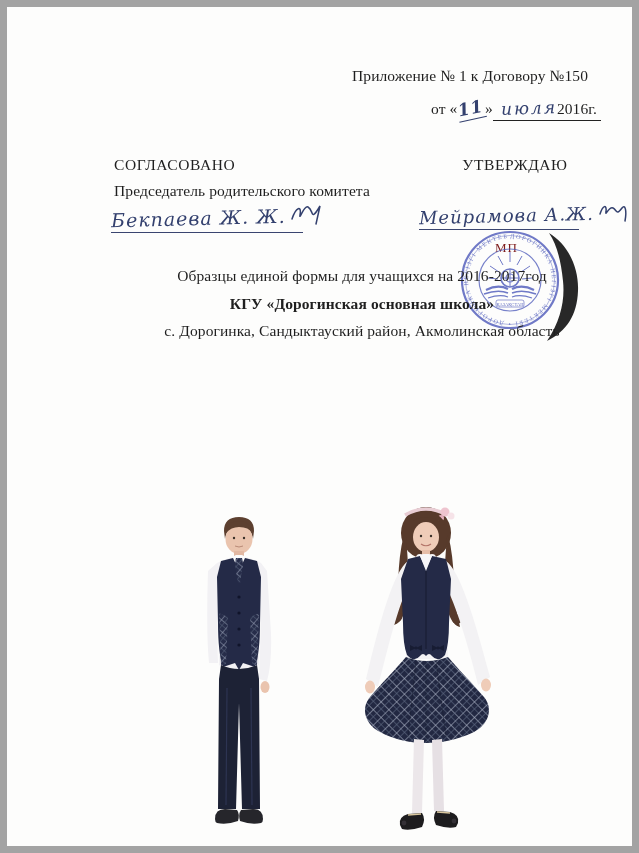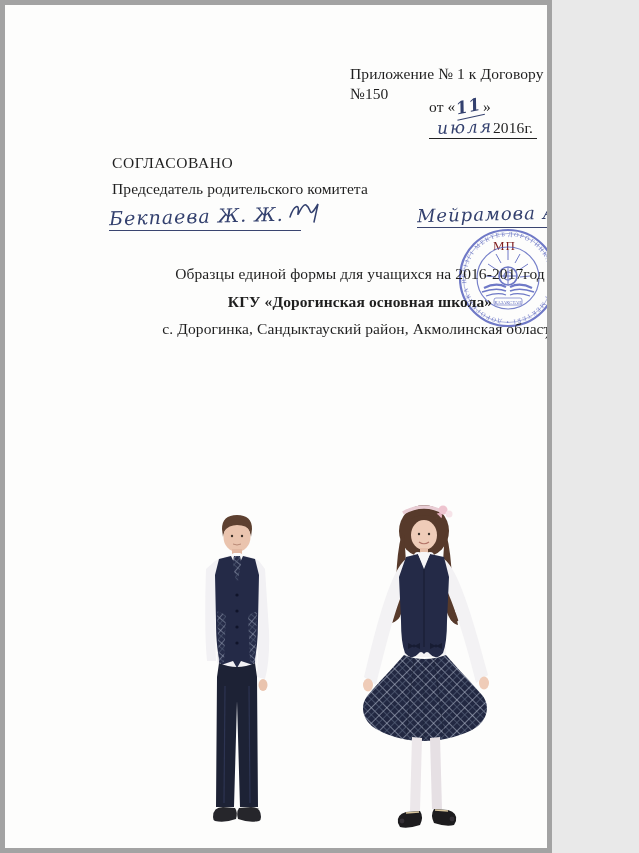--- a/index.html
+++ b/index.html
@@ -1,20 +1,20 @@
 <!DOCTYPE html>
 <html><head>
 <meta charset="utf-8">
 <style>
   html,body{margin:0;padding:0;background:#e9e9e9;}
   .page{
     position:relative;
-    width:552px;height:853px;
+    width:639px;height:853px;
     background:#fdfdfc;
-    border:5px solid #a3a3a3;
+    border:7px solid #a3a3a3;
     box-sizing:border-box;
     overflow:hidden;
     font-family:"Liberation Serif", serif;
     color:#1f1f1f;
   }
   .abs{position:absolute;}
   .doc-text{font-size:15.5px;line-height:19.5px;letter-spacing:.1px;}
   .bold{font-weight:bold;}
   .center{text-align:center;}
   
@@ -55,20 +55,21 @@
 
 <div class="page">
 
   <div class="abs doc-text" style="top:59px;left:345px;">Приложение № 1 к Договору №150</div>
 
   <div class="abs doc-text" style="top:92px;left:424px;">
     <span>от «</span><span class="hand day-hand">11</span><span>»</span><span class="month-seg"><span class="hand month-hand">июля</span><span>2016г.</span></span>
   </div>
 
   <div class="abs doc-text" style="top:148px;left:107px;letter-spacing:.6px;">СОГЛАСОВАНО</div>
+  <div class="abs doc-text" style="top:148px;left:452px;width:112px;text-align:center;letter-spacing:.6px;">УТВЕРЖДАЮ</div>
 
   <div class="abs doc-text" style="top:174px;left:107px;">Председатель родительского комитета</div>
 
   <div class="abs sig-line" style="top:196px;left:104px;width:192px;">
     <span class="hand sig-text">Бекпаева Ж. Ж.</span>
     <svg class="flourish" width="42" height="22" viewBox="0 0 42 22">
       <path d="M2,16 C6,4 12,2 10,12 C9,18 14,2 18,4 C24,7 20,20 30,3 L26,21" stroke="#33406e" stroke-width="1.5" fill="none" stroke-linecap="round"></path>
     </svg>
   </div>
 

